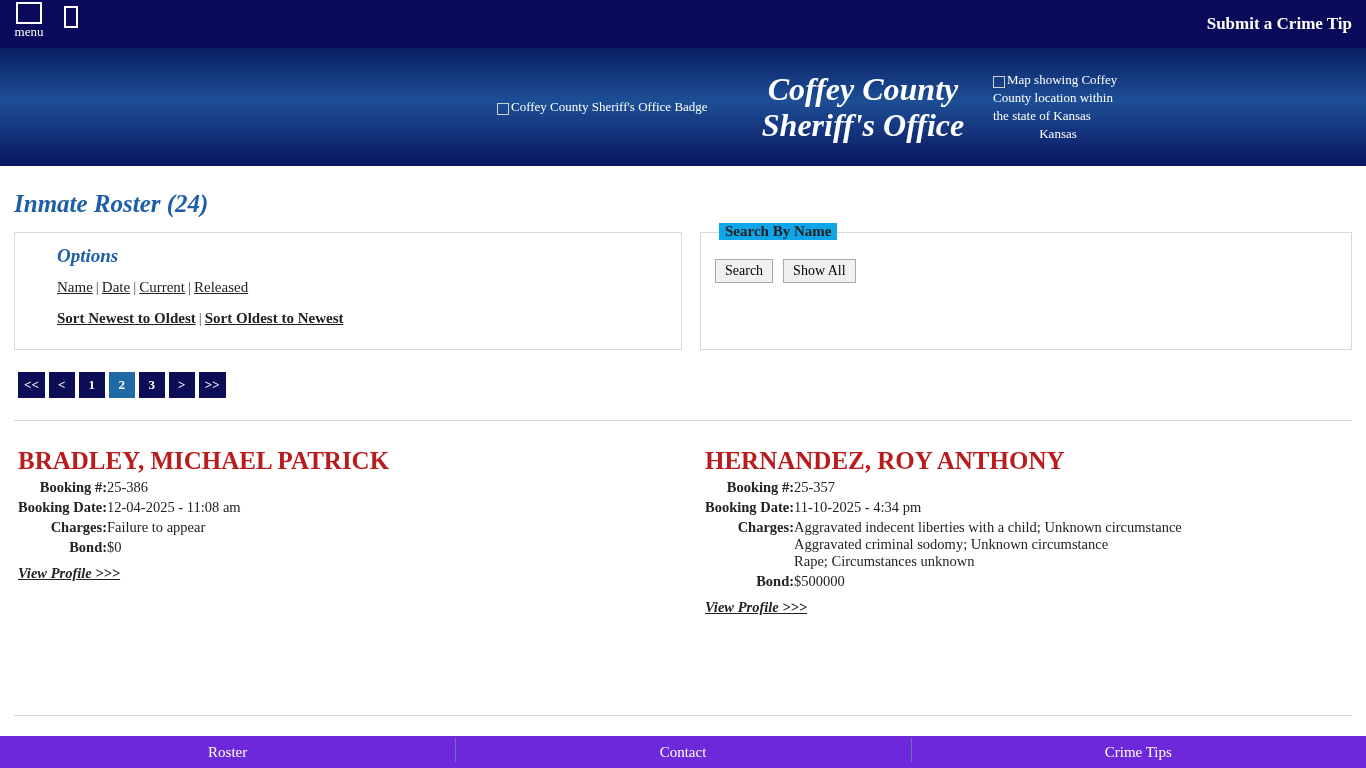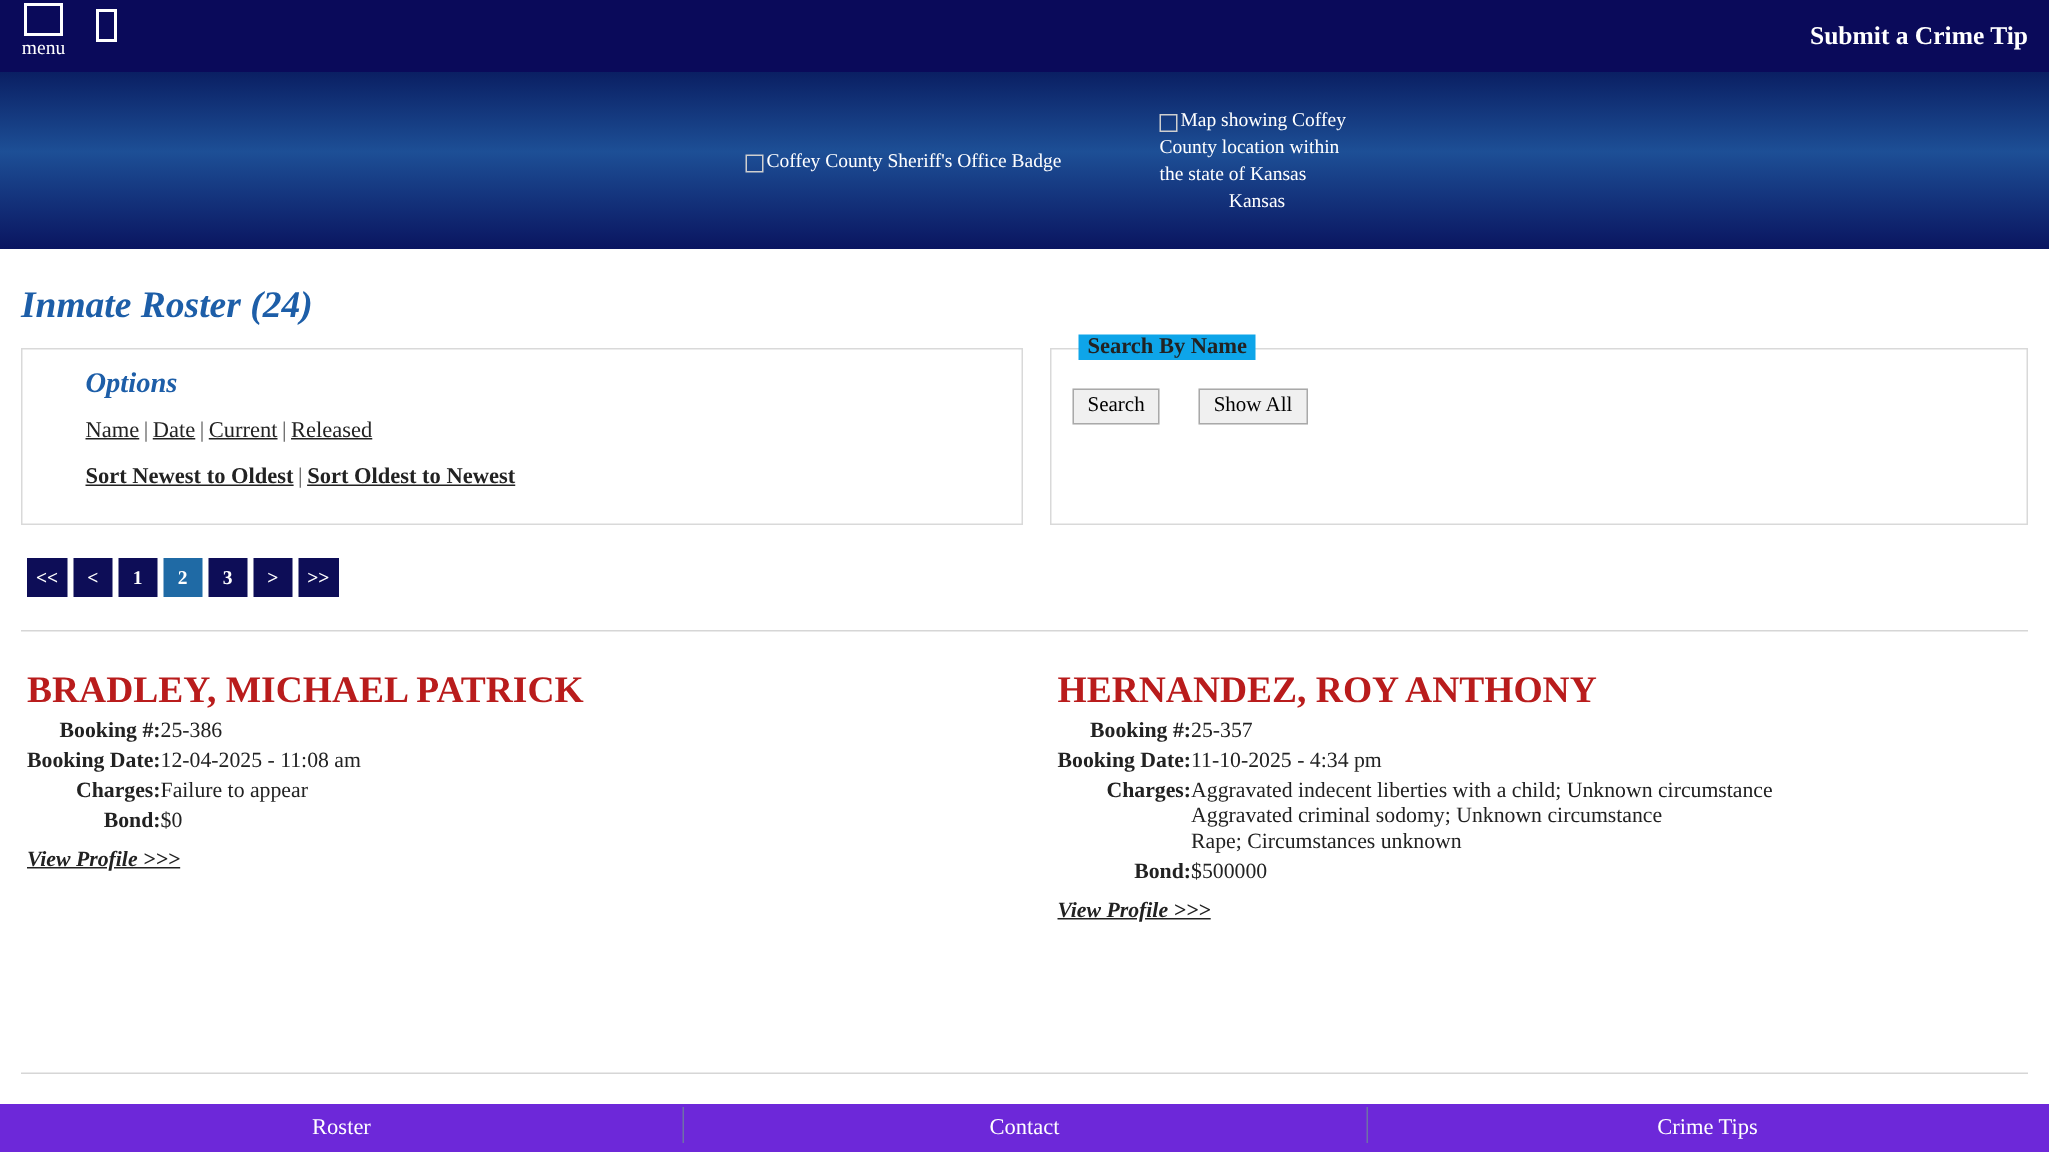--- a/index.html
+++ b/index.html
@@ -186,21 +186,21 @@
   .search-input::placeholder { color: #666; }
   .btn-row { margin-top: 12px; }
   .gbtn {
     font-family: "Liberation Serif", serif;
     font-size: 14px;
     padding: 3px 9px;
     background: #f0f0f0;
     border: 1px solid #a9a9a9;
     cursor: pointer;
     color: #000;
-    margin-right: 22px;
+    margin-right: 6px;
   }
 
   
   .pager {
     margin: 22px 0 0 4px;
     display: flex;
     gap: 4px;
   }
   .pg {
     min-width: 26px;
@@ -309,20 +309,24 @@
     <div class="menu-label">menu</div>
   </div>
   <div class="second-box"></div>
   <a class="crime-tip" href="#">Submit a Crime Tip</a>
 </div>
 
 <div class="banner">
   <div class="banner-inner">
     <div class="alt-text badge-alt">
       <span class="broken-img-icon"></span><span>Coffey County Sheriff's Office Badge</span>
+    </div>
+    <div class="banner-title">
+      <div>Coffey County</div>
+      <div>Sheriff's Office</div>
     </div>
     <div class="alt-text map-alt">
       <span class="broken-img-icon"></span><span>Map showing Coffey County location within the state of Kansas</span>
       <span class="state-label">Kansas</span>
     </div>
   </div>
 </div>
 
 <div class="content">
 

